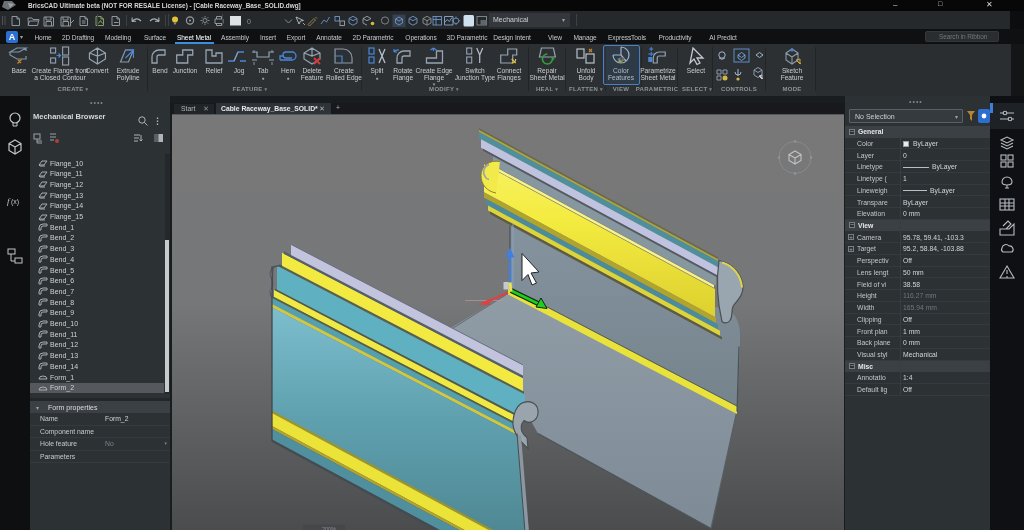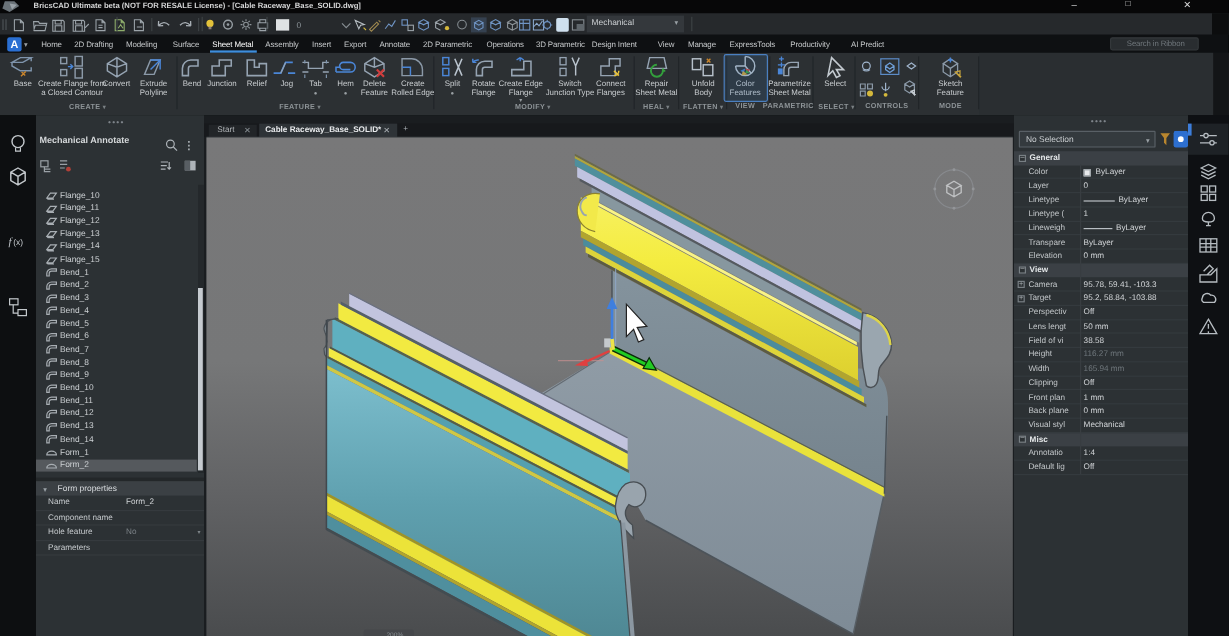--- a/index.html
+++ b/index.html
@@ -328,21 +328,21 @@
     <text x="11" y="108" fill="#c2c7cb" font-size="7" font-family="Liberation Sans">(x)</text>
     <g fill="none" stroke="#c2c7cb" stroke-width="1">
       <rect x="8" y="153" width="7" height="5"></rect>
         <rect x="15" y="162" width="7" height="5"></rect>
         <path d="M11,158 v7 h4"></path>
     </g>
   </svg>
 </div>
 <div class="abs" id="lpanel">
   <div style="position:absolute;left:60px;top:3px;color:#7e848a;font-size:7px;letter-spacing:1px;">••••</div>
-  <div style="position:absolute;left:3px;top:16px;color:#d5d8da;font-size:7.5px;font-weight:bold;">Mechanical Annotate</div>
+  <div style="position:absolute;left:3px;top:16px;color:#d5d8da;font-size:7.5px;font-weight:bold;">Mechanical Browser</div>
   <svg width="140" height="60" style="position:absolute;top:0;left:0;">
     <g fill="none" stroke="#aeb4b9" stroke-width="1">
       <circle cx="112" cy="24" r="3.2"></circle>
         <path d="M114.5,26.5 l3,3"></path>
       <path d="M125,20 v8 m-2.5,0 h5" stroke-width="0" fill="none"></path>
     </g>
     <text x="123" y="28" fill="#aeb4b9" font-size="9" font-weight="bold">⋮</text>
     <g fill="none" stroke="#9aa1a6" stroke-width="1">
       <rect x="4" y="38" width="6" height="5"></rect>
         <path d="M7,43 v4 h5 m-5,-2 h5"></path>

